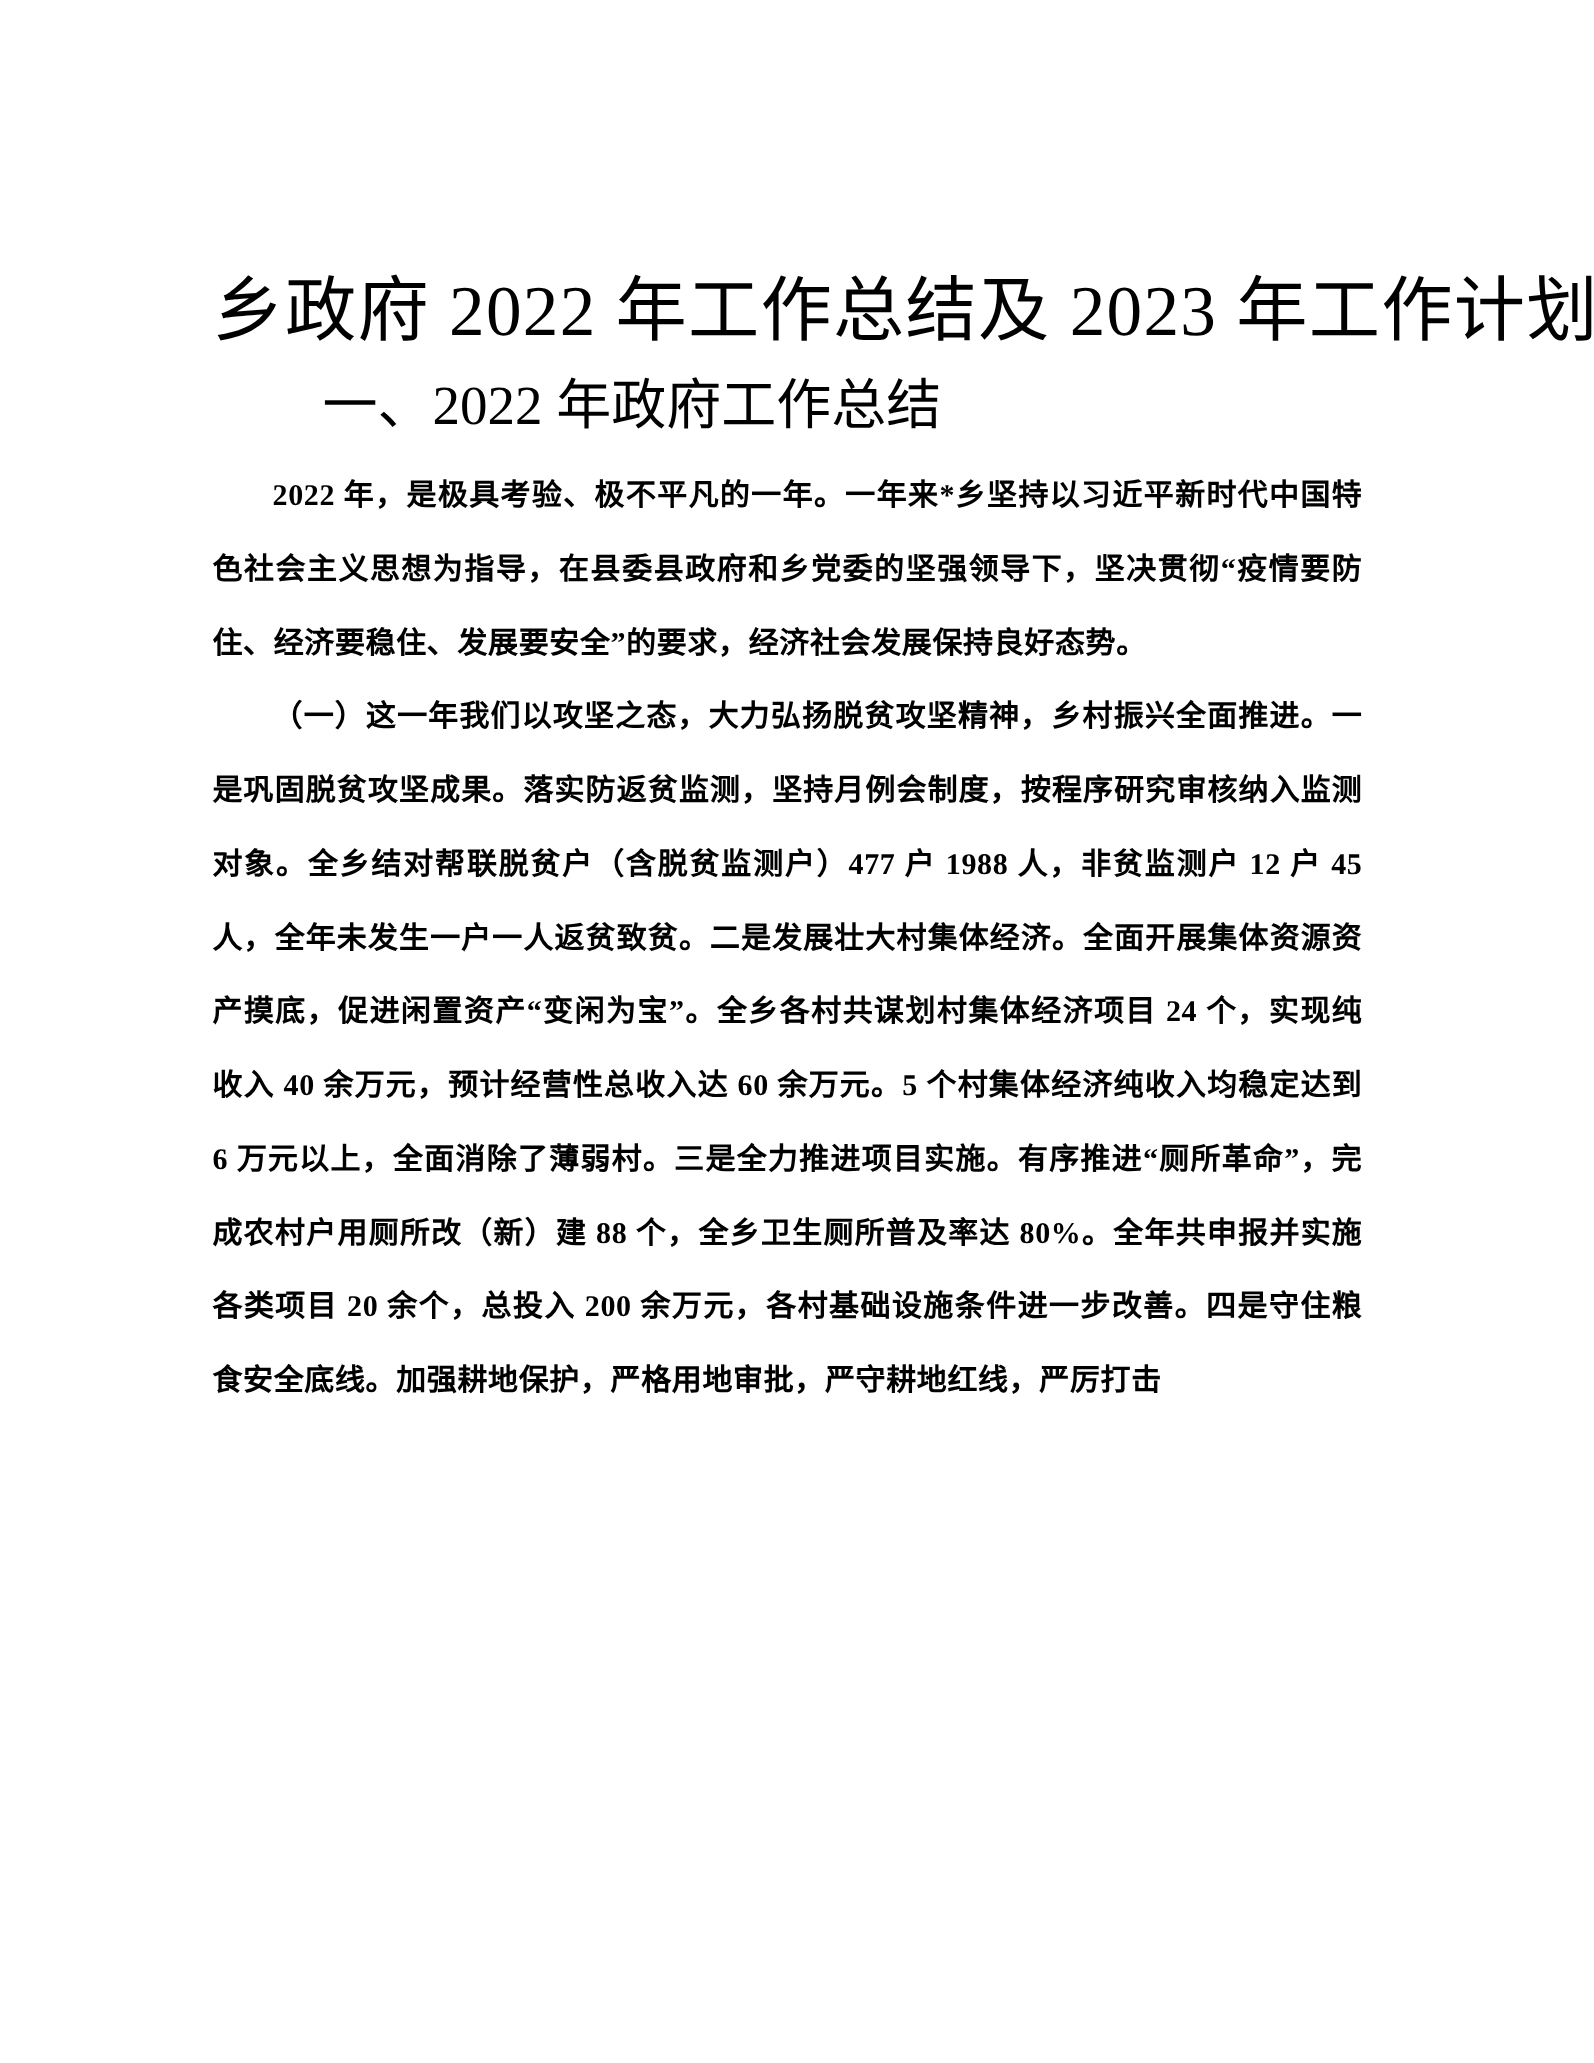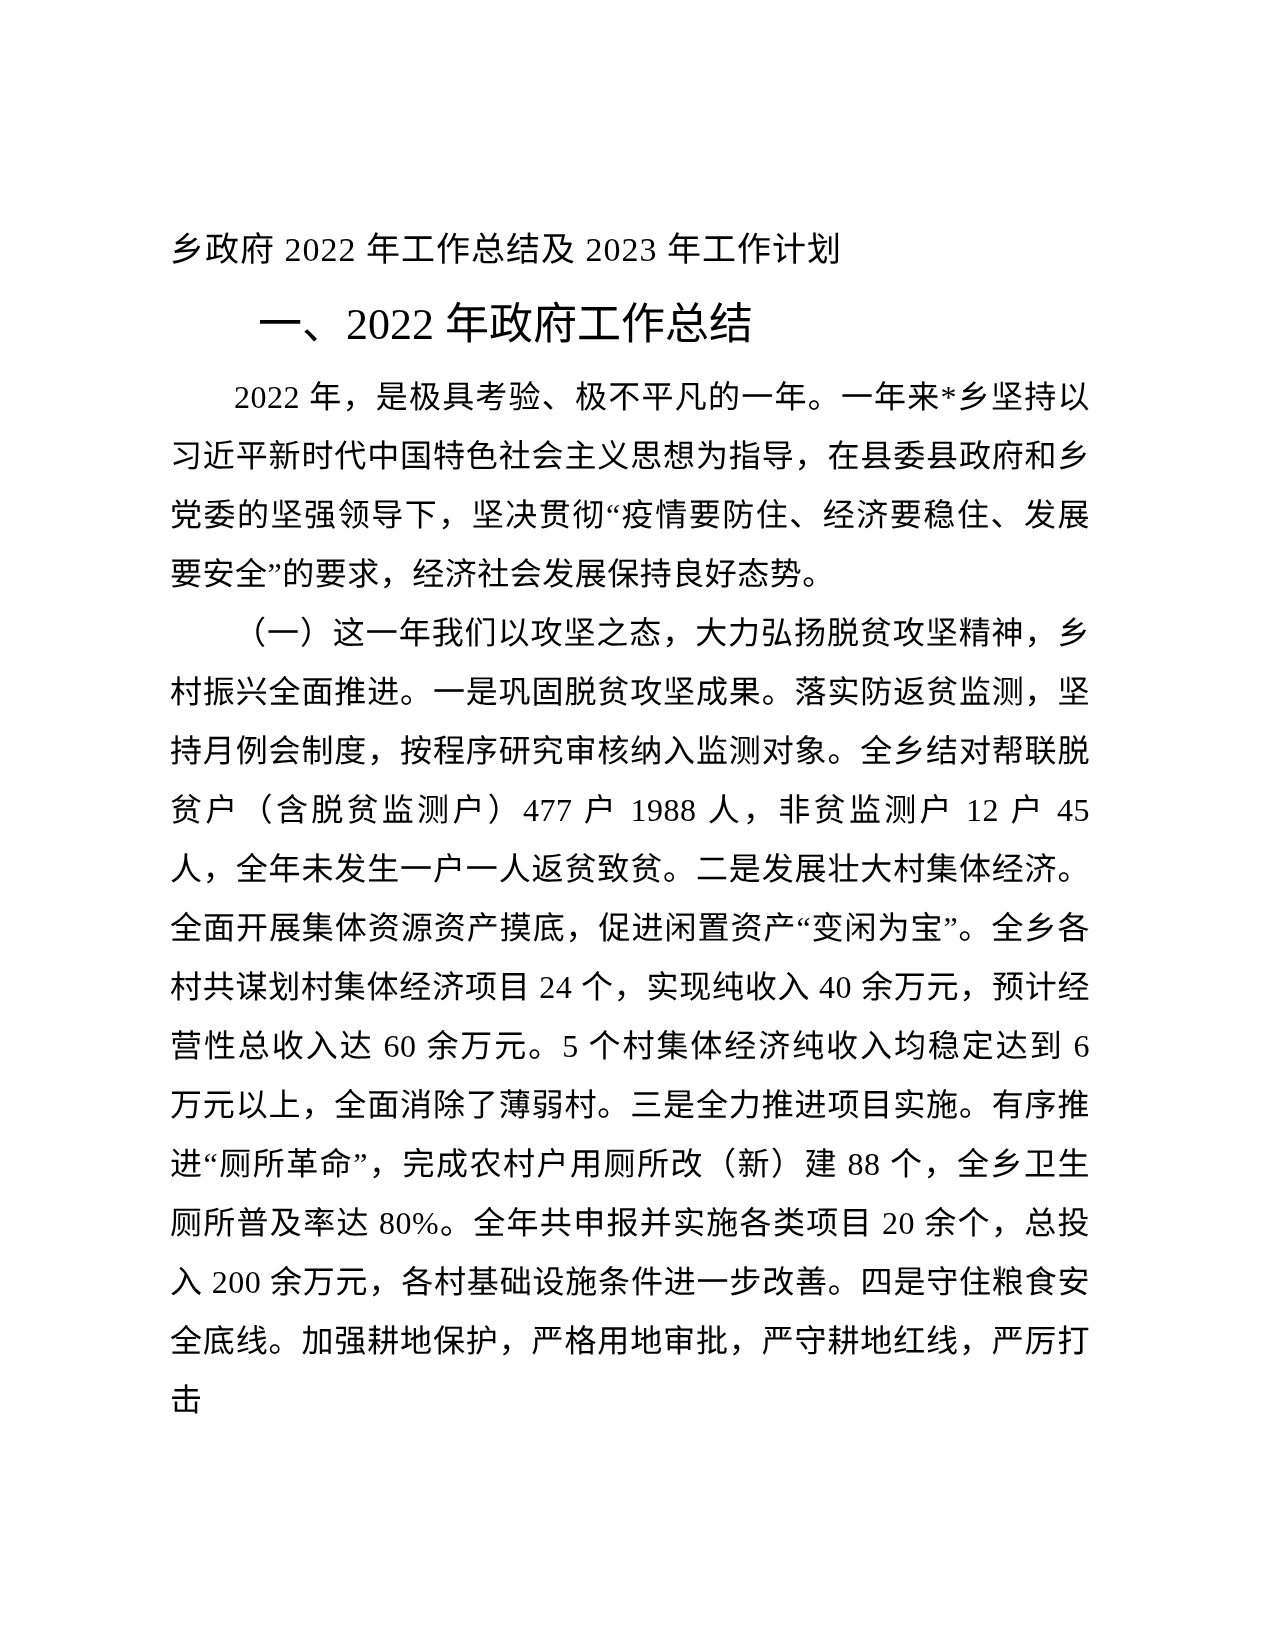--- a/index.html
+++ b/index.html
@@ -13,38 +13,39 @@
     height: 1650px;
     background: #ffffff;
     box-sizing: border-box;
     padding: 218px 185px 0 170px;
     font-family: "Liberation Serif", "DejaVu Serif", serif;
     color: #000000;
     overflow: hidden;
   }
   .doc-title {
     margin: 0;
-    font-size: 34px;
+    font-size: 57px;
     font-weight: 400;
     line-height: 64px;
+    text-align: center;
     letter-spacing: 1px;
     white-space: nowrap;
   }
   .section-heading {
     margin: 14px 0 0 0;
     font-size: 44px;
     font-weight: 400;
     line-height: 58px;
     text-indent: 2em;
     white-space: nowrap;
   }
   .body-paragraph {
     margin: 14px 0 0 0;
-    font-size: 32px;
-    font-weight: 400;
+    font-size: 24px;
+    font-weight: 700;
     line-height: 59px;
     text-align: justify;
     text-indent: 2em;
     letter-spacing: 0.5px;
   }
   .body-paragraph + .body-paragraph {
     margin-top: 0;
   }
 </style>
 </head>

